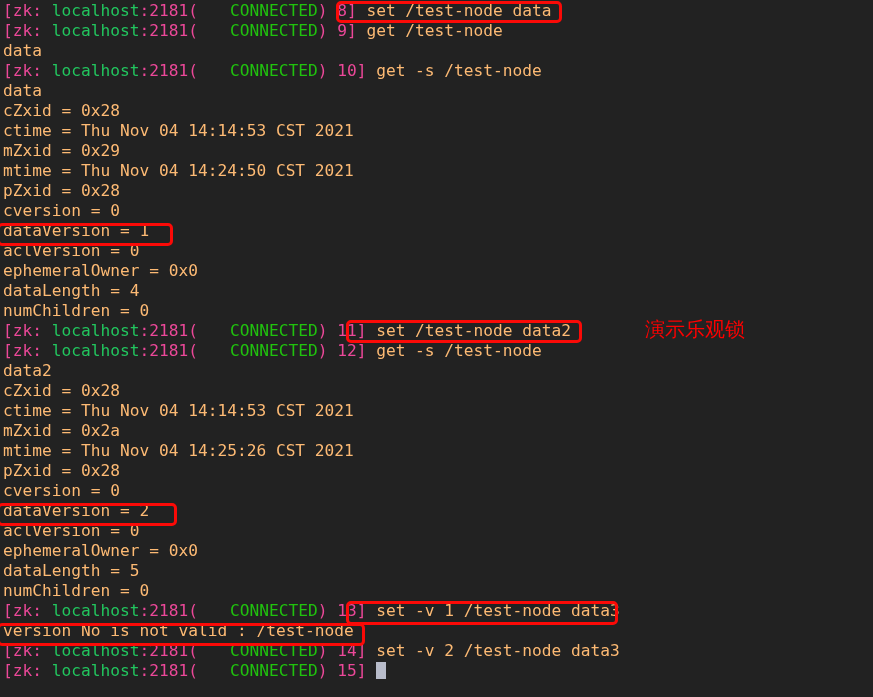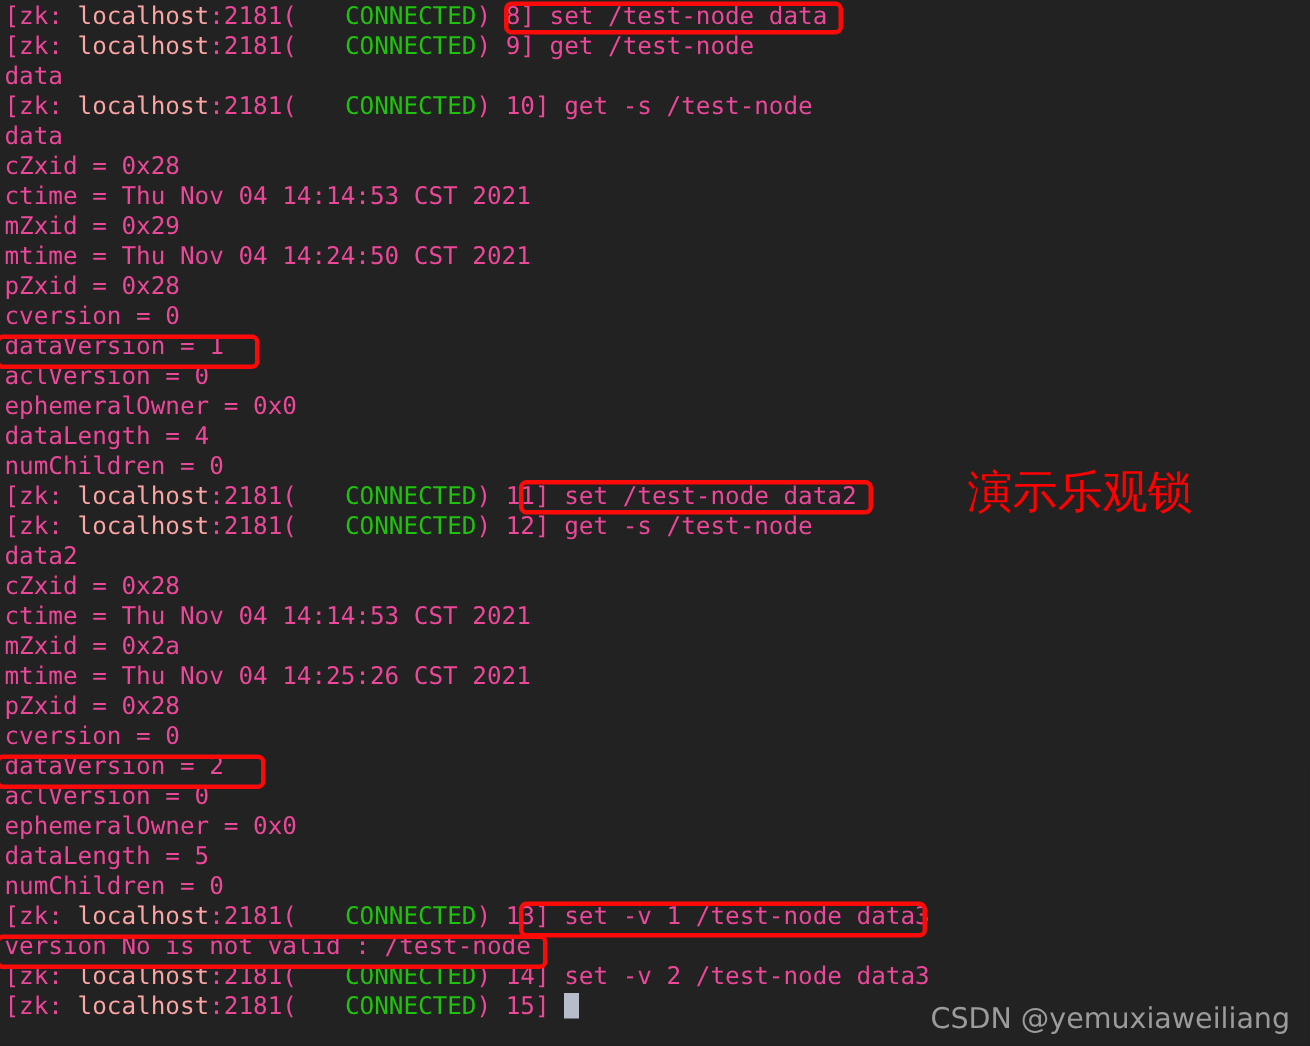--- a/index.html
+++ b/index.html
@@ -23,23 +23,23 @@
     position: absolute;
     left: 3px;
     top: 1px;
     white-space: pre;
   }
   .line {
     height: 20px;
     white-space: pre;
   }
   .c-white   { color: #ec4899; }
-  .c-magenta { color: #fca5a5; }
+  .c-magenta { color: #22c55e; }
   .c-green   { color: #20c20e; margin-left: 32px; }
-  .c-plain   { color: #ec4899; text-align: right; }
+  .c-plain   { color: #fdba74; text-align: right; }
 
   .cursor {
     display: inline-block;
     width: 10px;
     height: 17px;
     background: #b8bcca;
     vertical-align: -3px;
   }
 
   
@@ -47,21 +47,21 @@
     position: absolute;
     border: 3px solid #fb0a07;
     border-radius: 5px;
     box-sizing: border-box;
     pointer-events: none;
   }
   .anno-text {
     position: absolute;
     color: #fe0000;
     font-family: "DejaVu Sans", "Liberation Sans", sans-serif;
-    font-size: 30px;
+    font-size: 20px;
     line-height: 30px;
     font-weight: 500;
     white-space: pre;
   }
   .watermark {
     position: absolute;
     right: 13px;
     bottom: 8px;
     color: #9b9b9b;
     font-family: "DejaVu Sans", "Liberation Sans", sans-serif;
@@ -78,14 +78,13 @@
   <div id="annotation-layer">
       <div class="anno-box" style="left: 336px; top: 1px; width: 226px; height: 22px;"></div>
       <div class="anno-box" style="left: -3px; top: 223px; width: 176px; height: 23px;"></div>
       <div class="anno-box" style="left: 346px; top: 320px; width: 236px; height: 23px;"></div>
       <div class="anno-box" style="left: -3px; top: 503px; width: 180px; height: 23px;"></div>
       <div class="anno-box" style="left: 346px; top: 601px; width: 272px; height: 24px;"></div>
       <div class="anno-box" style="left: -3px; top: 623px; width: 368px; height: 23px;"></div>
       <div class="anno-text" style="left: 645px; top: 314px;">演示乐观锁</div>
     </div>
 
-  <div class="watermark">CSDN @yemuxiaweiliang</div>
 </div>
 
 </body></html>

